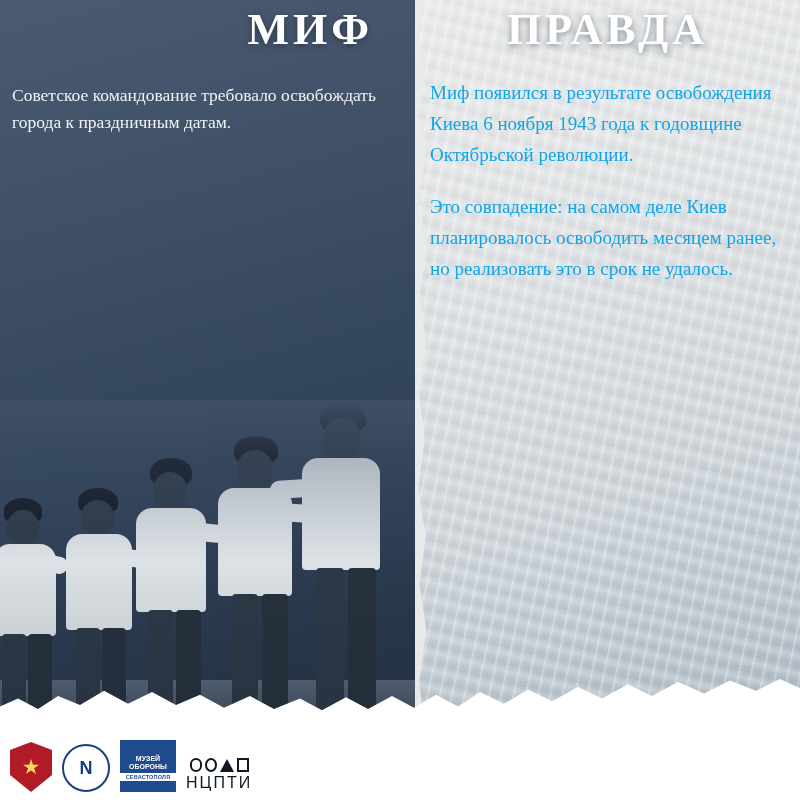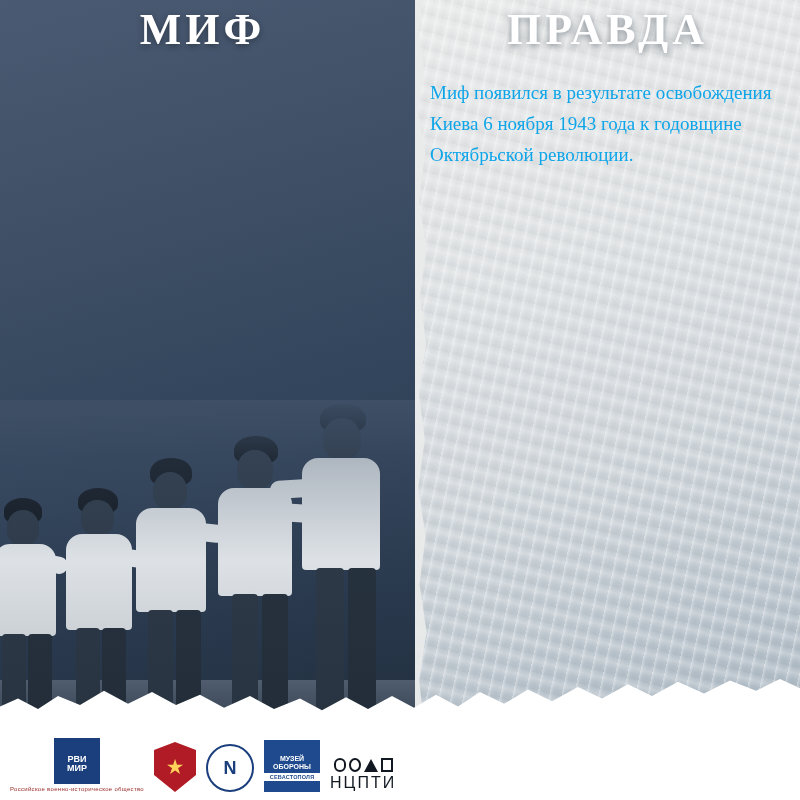--- a/index.html
+++ b/index.html
@@ -107,23 +107,24 @@
     position: absolute;
     top: 6px;
     font-family: "Liberation Serif", serif;
     font-weight: bold;
     letter-spacing: 4px;
     font-size: 44px;
     line-height: 1.1;
     text-align: center;
   }
   .heading-myth {
-    left: 16px; width: 373px;
+    left: 0; width: 373px;
     color: #ffffff;
     text-shadow: 0 2px 6px rgba(0,0,0,.35);
+    text-align: right;
   }
   .heading-truth {
     left: 415px; width: 385px;
     color: #ffffff;
     text-shadow: 0 2px 7px rgba(40,55,70,.55);
   }
 
   
   .text-left {
     position: absolute;
@@ -336,46 +337,39 @@
         <div class="fig-body" style="left:6px;top:54px;width:78px;height:112px;"></div>
         <div class="fig-arm" style="left:-26px;top:76px;width:42px;height:18px;transform:rotate(-4deg);"></div>
         <div class="fig-legs" style="left:20px;top:164px;width:28px;height:148px;"></div>
         <div class="fig-leg2" style="left:52px;top:164px;width:28px;height:148px;"></div>
       </div>
 
       <div class="photo-haze"></div>
     </div>
 
     <div class="heading heading-myth">МИФ</div>
+    <div class="text-left">Советское командование требовало освобождать города к праздничным датам.</div>
   </div>
 
   <div class="panel-right">
     <div class="paper-tex"></div>
     <div class="torn-edge-left"></div>
   </div>
 
   <div class="heading heading-truth">ПРАВДА</div>
   <div class="text-right">
     <p>Миф появился в результате освобождения Киева 6 ноября 1943 года к годовщине Октябрьской революции.</p>
+    <p>Это совпадение: на самом деле Киев планировалось освободить месяцем ранее, но реализовать это в срок не удалось.</p>
   </div>
 
   <div class="bottom-band"></div>
 
   <div class="band-inner">
     <div class="logos">
 
-      <div class="logo">
-        <div class="logo-emblem logo-rvio">
-          <span>
-            <span>РВИ</span><br>
-            <span>МИР</span>
-          </span>
-        </div>
-        <div class="logo-caption">Российское военно-историческое общество</div>
-      </div>
 
       <div class="logo">
         <div class="logo-emblem logo-mvd">★</div>
       </div>
 
       <div class="logo">
         <div class="logo-emblem logo-circle">N</div>
       </div>
 
       <div class="logo">

